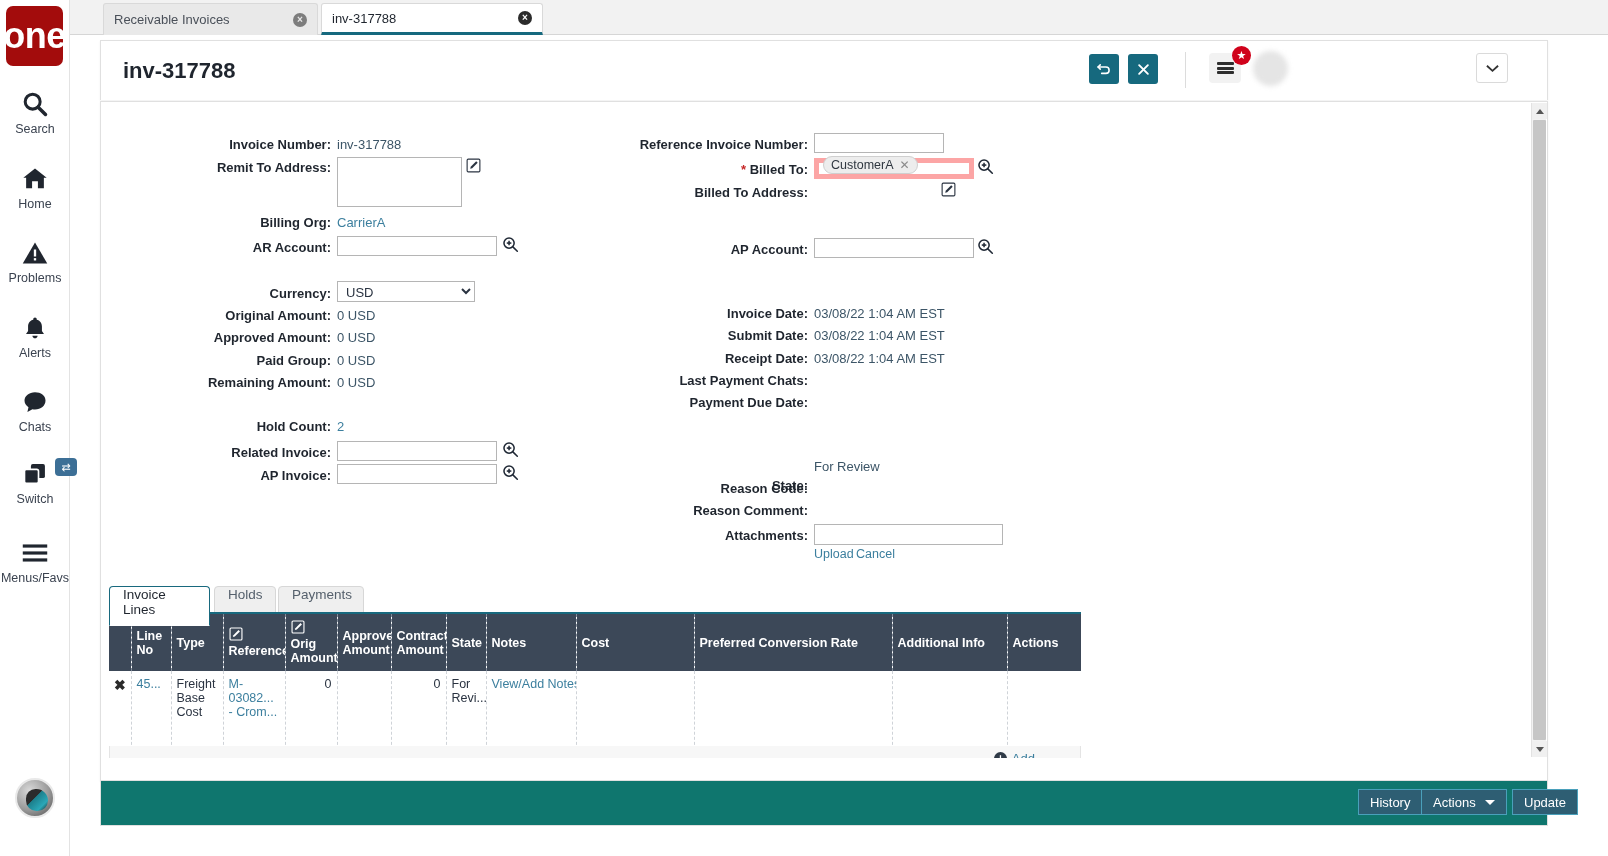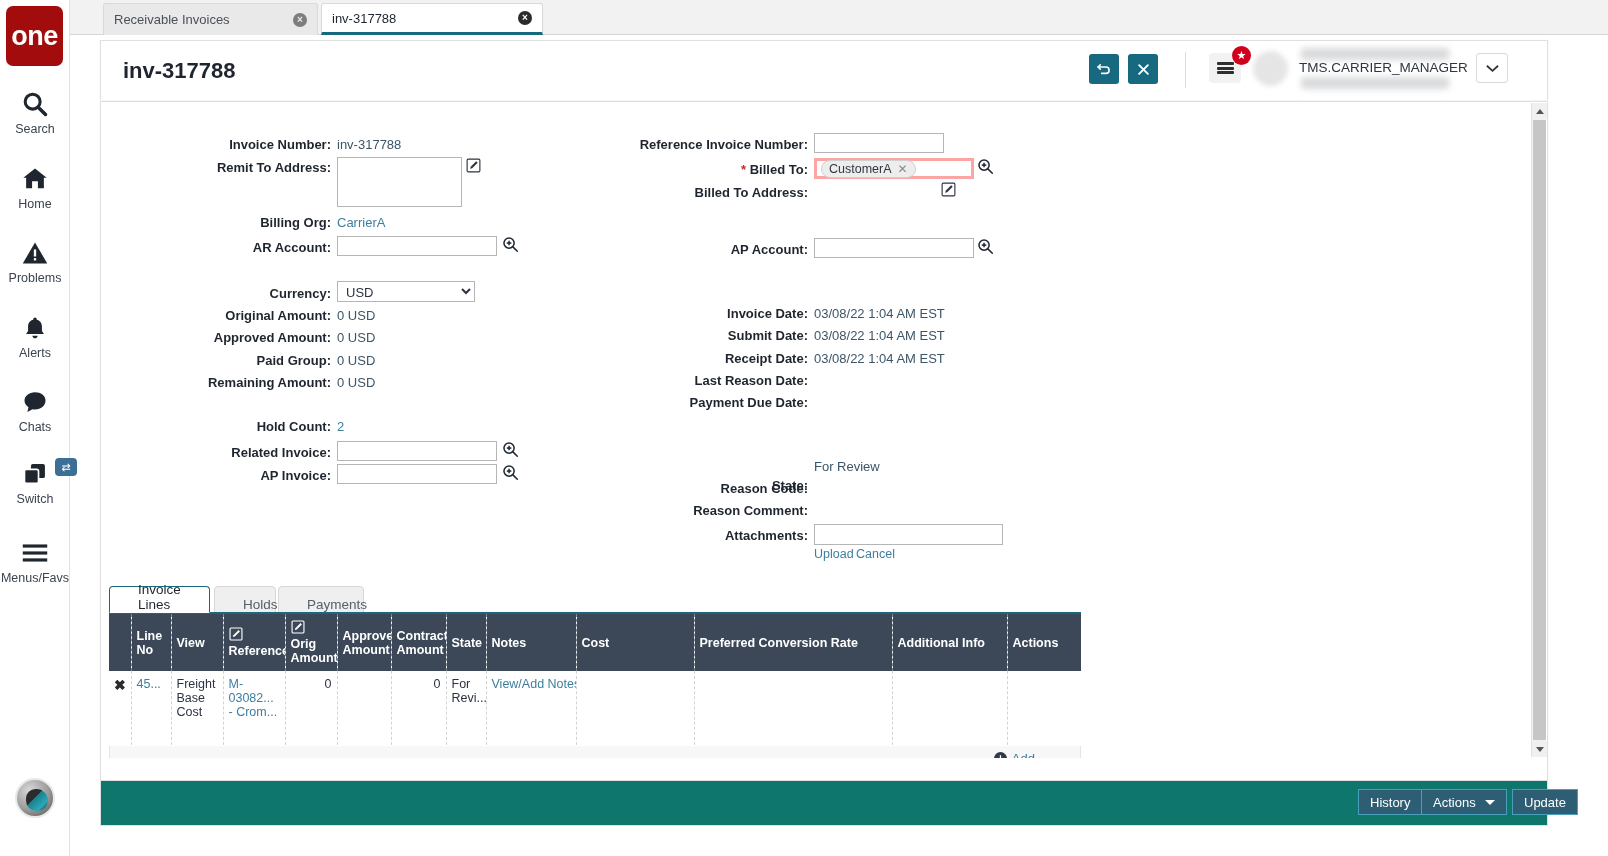--- a/index.html
+++ b/index.html
@@ -19,21 +19,21 @@
     background: #ffffff;
     border-right: 1px solid #e3e3e3;
     z-index: 30;
   }
   .brand-logo {
     position: absolute; left: 6px; top: 6px;
     width: 57px; height: 60px;
     background: #a30c0c;
     border-radius: 7px;
     color: #fff;
-    font-size: 27px;
+    font-size: 36px;
     font-weight: bold;
     display: flex; align-items: center; justify-content: center;
     letter-spacing: -0.5px;
   }
   .rail-item {
     position: absolute; left: 0; width: 70px;
     text-align: center;
     cursor: pointer;
     color: #333a45;
   }
@@ -193,42 +193,42 @@
     font-size: 13px;
     padding: 2px 4px;
     color: #2a3341;
   }
   .ico-btn { position: absolute; cursor: pointer; }
   .ico-btn svg { display: block; }
   .link { color: #3c7f9e; text-decoration: none; cursor: pointer; }
 
   .chip-box {
     position: absolute;
-    border: 3px solid #fca5a5; background: #fff;
-    display: flex; align-items: center; padding: 0 4px;
+    border: 5px solid #fca5a5; background: #fff;
+    display: flex; align-items: flex-end; padding: 0 4px;
   }
   .chip {
     display: inline-flex; align-items: center;
     background: #ededed; border: 1px solid #cfcfcf;
     border-radius: 10px;
     padding: 1px 7px;
     font-size: 12.5px; color: #2f3740;
   }
   .chip-x { margin-left: 6px; color: #8a8a8a; font-size: 12px; cursor: pointer; }
 
   
   #lower-tabs { position: absolute; left: 8px; top: 484px; }
   .ltab {
-    position: absolute; top: 0; height: 27px;
-    padding: 0 28px;
+    position: absolute; top: 0; height: 40px;
+    padding: 0 13px;
     border: 1px solid #d7d7d7;
     border-radius: 4px 4px 0 0;
     background: #efefef;
     color: #55606c; font-size: 13.5px;
-    display: flex; align-items: flex-end;
+    display: flex; align-items: flex-start;
     cursor: pointer;
   }
   .ltab.active {
     background: #ffffff;
     border: 1px solid #18697e;
     border-bottom: 1px solid #fff;
     color: #1f252e;
     z-index: 3;
   }
   #grid-wrap {
@@ -446,25 +446,20 @@
   <div id="hamburger-wrap">
     <div>
       <div class="ham-line"></div>
         <div class="ham-line"></div>
         <div class="ham-line"></div>
     </div>
   </div>
   <div id="star-badge">★</div>
 
   <div id="user-avatar"></div>
-  <div id="user-block">
-    <div class="blur-bar" id="blur-top"></div>
-    <div class="blur-bar" id="blur-bot"></div>
-    <div id="user-name">TMS.CARRIER_MANAGER</div>
-  </div>
   <div id="user-caret">
     <svg width="13" height="9" viewBox="0 0 14 9">
         <path d="M1 1.5 7 7 13 1.5" fill="none" stroke="#333" stroke-width="2"></path>
       </svg>
   </div>
 </div>
 
 <div id="body-card">
   <div id="form-scroll">
 
@@ -579,21 +574,21 @@
 
     <div class="fld-lbl" style="left:440px; top:204px; width:267px;">Invoice Date:</div>
     <div class="fld-val" style="left:713px; top:204px;">03/08/22 1:04 AM EST</div>
 
     <div class="fld-lbl" style="left:440px; top:226px; width:267px;">Submit Date:</div>
     <div class="fld-val" style="left:713px; top:226px;">03/08/22 1:04 AM EST</div>
 
     <div class="fld-lbl" style="left:440px; top:249px; width:267px;">Receipt Date:</div>
     <div class="fld-val" style="left:713px; top:249px;">03/08/22 1:04 AM EST</div>
 
-    <div class="fld-lbl" style="left:440px; top:271px; width:267px;">Last Reason Date:</div>
+    <div class="fld-lbl" style="left:440px; top:271px; width:267px;">Last Payment Chats:</div>
     <div class="fld-val" style="left:713px; top:271px;"></div>
 
     <div class="fld-lbl" style="left:440px; top:293px; width:267px;">Payment Due Date:</div>
     <div class="fld-val" style="left:713px; top:293px;"></div>
 
     <div class="fld-lbl" style="left:440px; top:376px; width:267px;">State:</div>
     <div class="fld-val" style="left:713px; top:357px;">For Review</div>
 
     <div class="fld-lbl" style="left:440px; top:379px; width:267px;">Reason Code:</div>
     <div class="fld-val" style="left:713px; top:379px;"></div>
@@ -632,21 +627,21 @@
           <col style="width:90px">
             <col style="width:118px">
             <col style="width:198px">
             <col style="width:115px">
             <col style="width:74px">
         </colgroup>
         <thead>
           <tr>
             <th></th>
             <th>Line No</th>
-            <th>View</th>
+            <th>Type</th>
             <th>
               <span class="hdr-ico">
                 <svg width="14" height="14" viewBox="0 0 20 20" fill="none" stroke="#fff" stroke-width="1.6">
                     <rect x="1.5" y="1.5" width="17" height="17" rx="1.5"></rect>
                     <path d="M13.6 4.4 15.6 6.4 8.3 13.7 5.6 14.4 6.3 11.7Z" fill="#fff" stroke="none"></path>
                   </svg>
               </span><span>Reference</span>
             </th>
             <th>
               <span class="hdr-ico">

